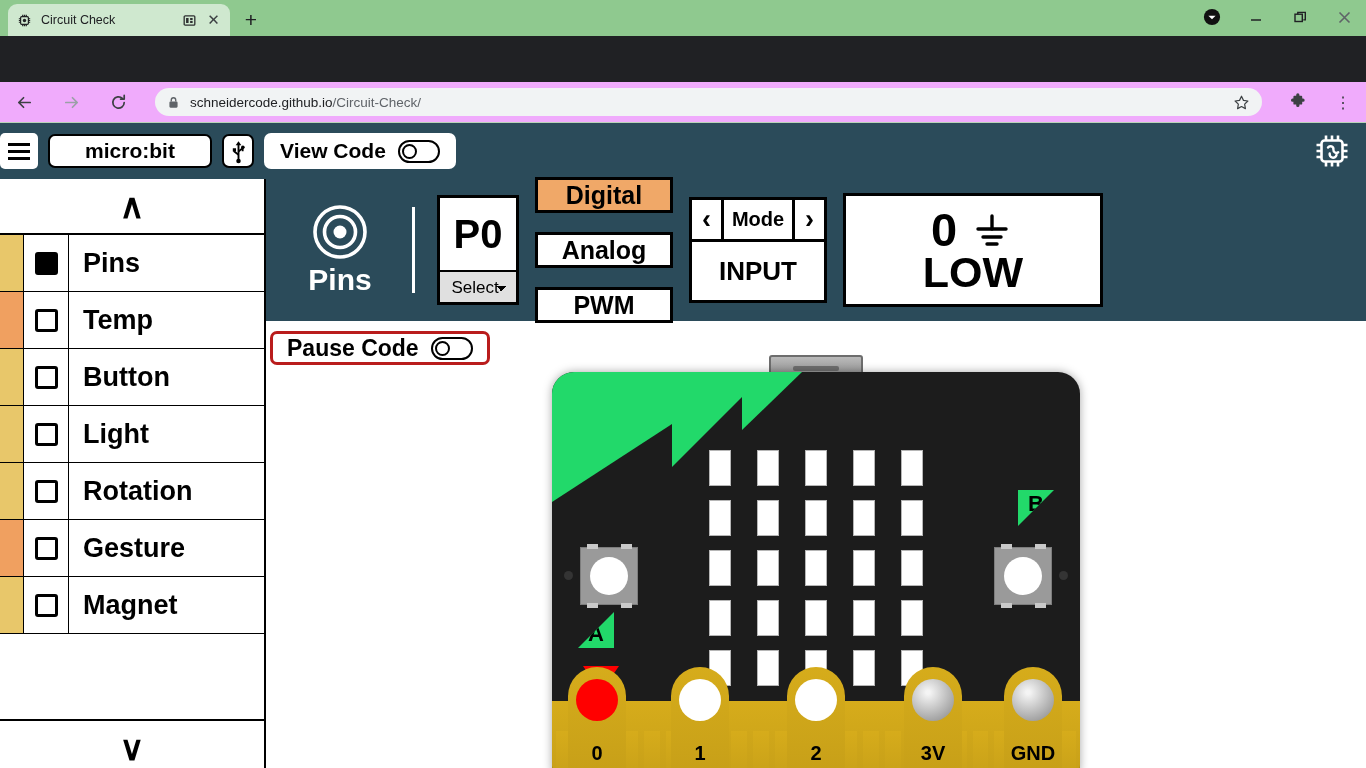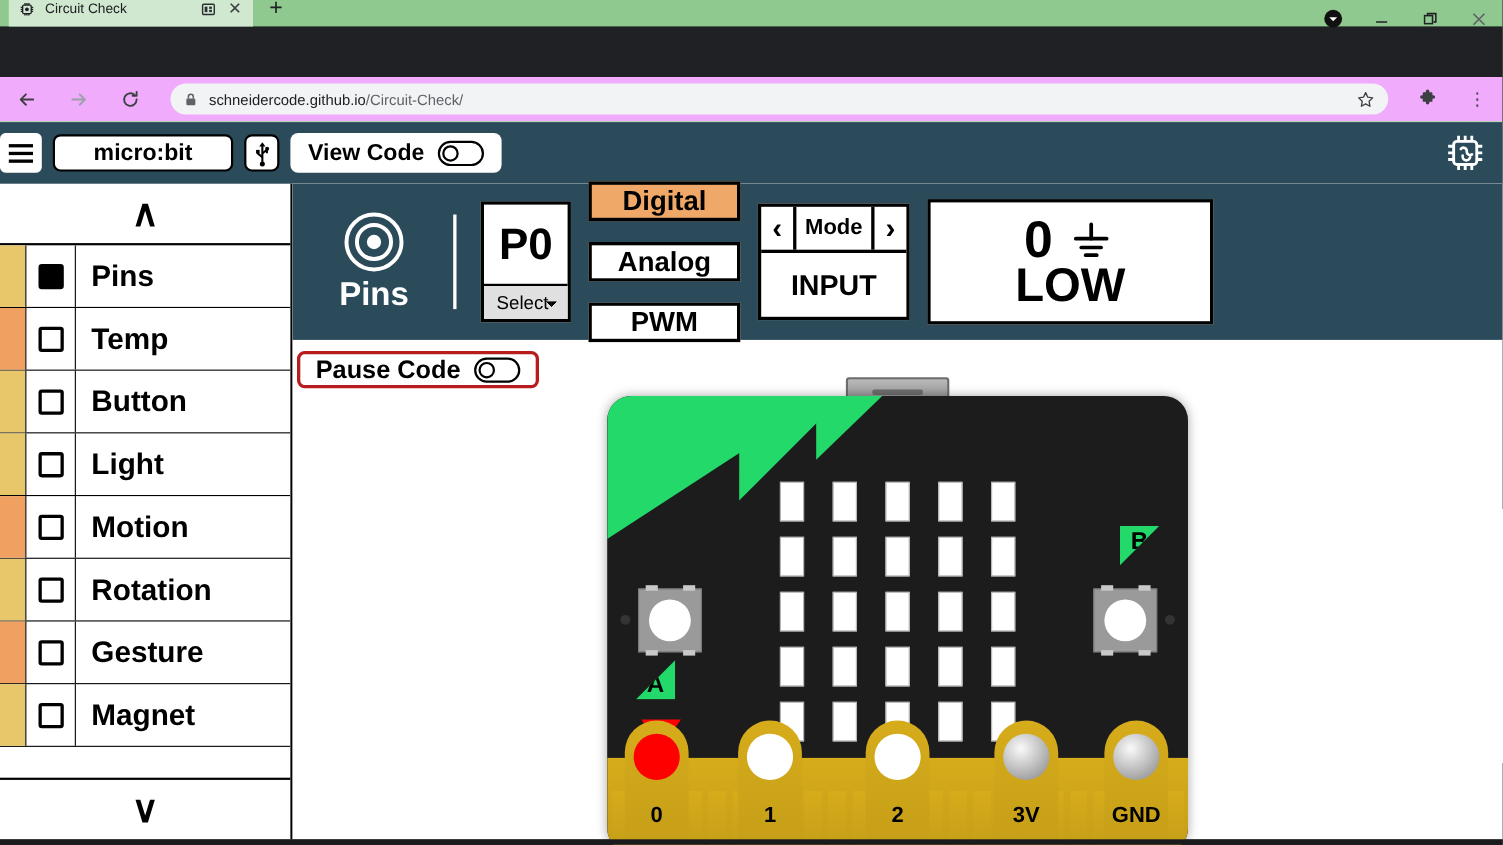--- a/index.html
+++ b/index.html
@@ -5,21 +5,21 @@
   * { box-sizing: border-box; margin: 0; padding: 0; }
   html, body {
     width: 1366px; height: 768px;
     overflow: hidden;
     font-family: "Liberation Sans", sans-serif;
     background: #202124;
   }
 
   
   .browser-tabstrip {
-    height: 24px; background: #8fc98f;
+    height: 36px; background: #8fc98f;
     display: flex; align-items: flex-end; position: relative;
   }
   .tab {
     margin-left: 8px; height: 32px; width: 222px;
     background: #cfe8cf; border-radius: 9px 9px 0 0;
     display: flex; align-items: center; padding: 0 8px; gap: 8px;
   }
   .tab-favicon { width: 17px; height: 17px; flex: 0 0 17px; }
   .tab-title {
     font-size: 12.5px; color: #202124; flex: 1;
@@ -543,27 +543,20 @@
               <span class="chk"></span>
             </span>
           <span class="sb-label">Button</span>
         </div>
         <div class="sb-item">
           <span class="sb-stripe" style="background:#e8c76a"></span>
           <span class="sb-chk-cell">
               <span class="chk"></span>
             </span>
           <span class="sb-label">Light</span>
-        </div>
-        <div class="sb-item">
-          <span class="sb-stripe" style="background:#f0a060"></span>
-          <span class="sb-chk-cell">
-              <span class="chk"></span>
-            </span>
-          <span class="sb-label">Motion</span>
         </div>
         <div class="sb-item">
           <span class="sb-stripe" style="background:#e8c76a"></span>
           <span class="sb-chk-cell">
               <span class="chk"></span>
             </span>
           <span class="sb-label">Rotation</span>
         </div>
         <div class="sb-item">
           <span class="sb-stripe" style="background:#f0a060"></span>

